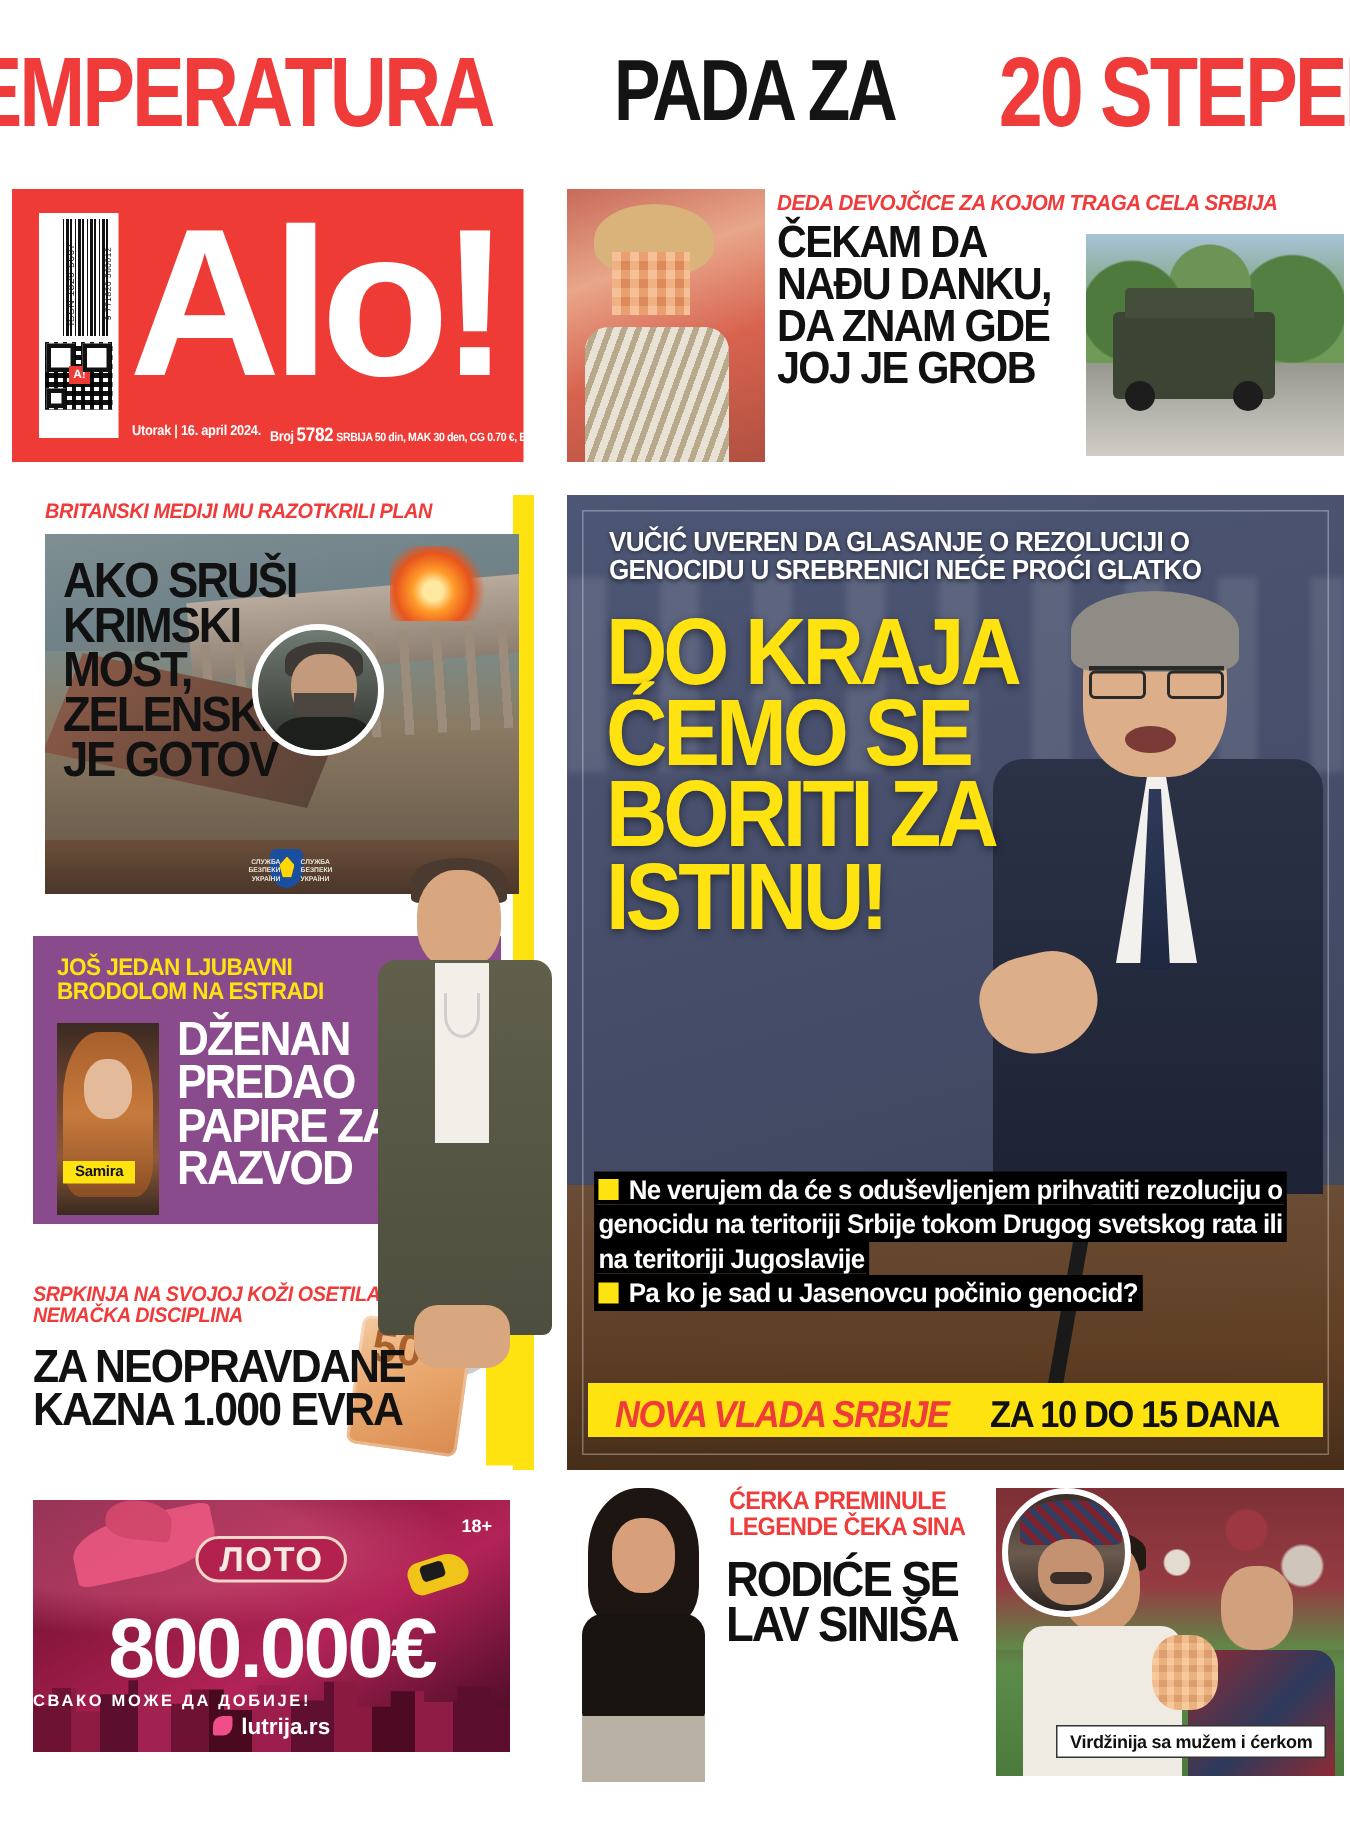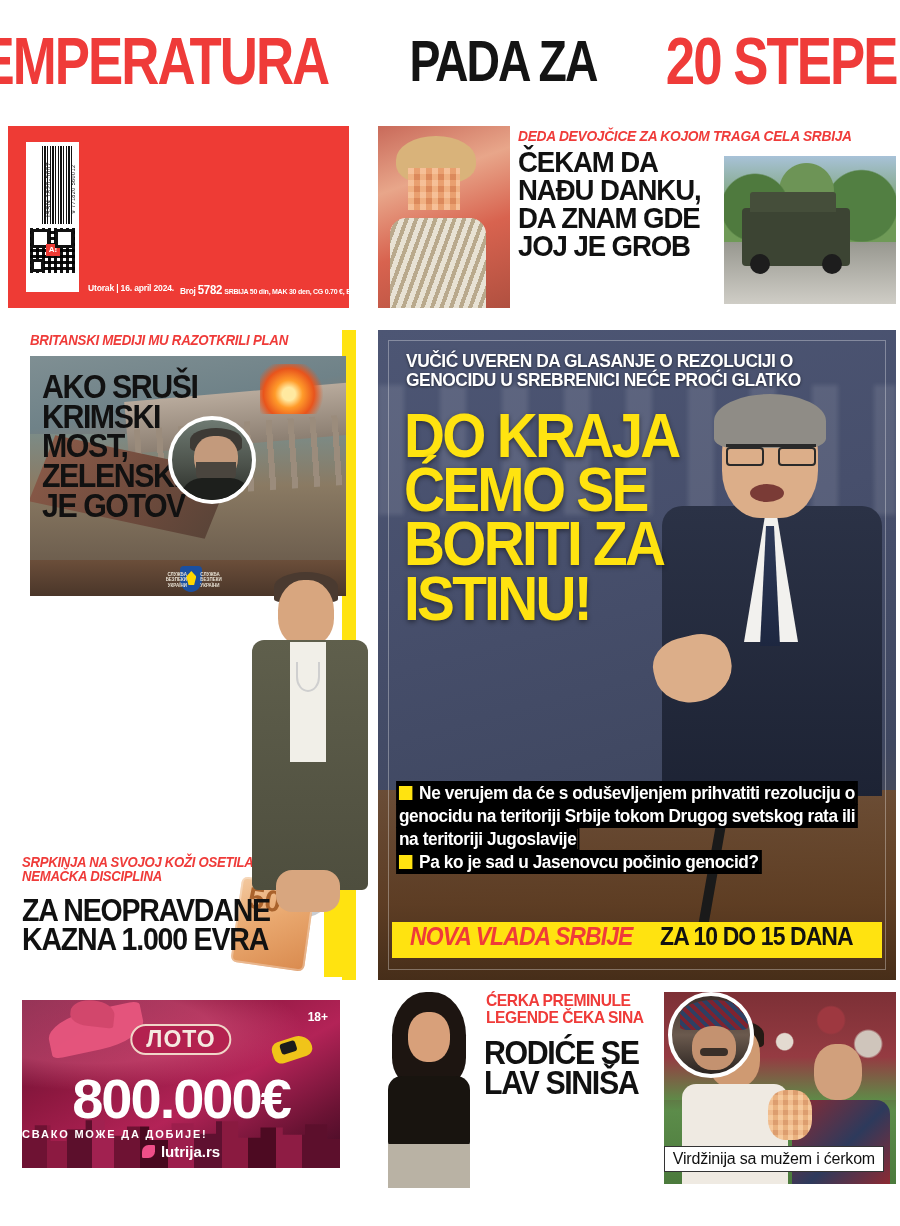--- a/index.html
+++ b/index.html
@@ -434,21 +434,21 @@
   .bl span.txt{
     background:#000; box-shadow:0 0 0 2px #000; padding:0 1px;
     box-decoration-break:clone; -webkit-box-decoration-break:clone;
   }
   .bullet-sq{
     display:inline-block; width:14px; height:14px; background:#ffe310;
     margin-right:7px; vertical-align:-1px;
   }
   .vuc-banner{
     position:absolute; left:14px; bottom:22px; width:490px; height:36px;
-    background:#ffe310; display:flex; align-items:flex-start; z-index:6;
+    background:#ffe310; display:flex; align-items:flex-end; z-index:6;
   }
   .vb-red{
     color:#ef3b39; font-size:25px; font-weight:900; font-style:italic;
     letter-spacing:-1px; margin-left:18px;
     transform:scaleX(0.92); transform-origin:left;
   }
   .vb-black{
     color:#111; font-size:25px; font-weight:900; letter-spacing:-1px;
     margin-left:8px; transform:scaleX(0.92); transform-origin:left;
   }
@@ -618,21 +618,21 @@
   }
   .sin-photo .kid{
     position:absolute; left:104px; top:98px; width:44px; height:50px;
     background:
       repeating-linear-gradient(0deg,#d8a98c 0 5px,#c0927a 5px 10px),
       repeating-linear-gradient(90deg,#e0b092 0 5px,#b98d74 5px 10px);
     background-blend-mode:overlay; border-radius:40%;
   }
   .sin-caption{
     position:absolute; right:12px; bottom:12px;
-    background:#fff; color:#111; font-size:16px; font-weight:400;
+    background:#fff; color:#111; font-size:12px; font-weight:700;
     padding:3px 8px; border:1px solid #333; letter-spacing:-0.2px;
     white-space:nowrap; z-index:6;
   }
 </style>
 </head>
 <body>
 
 <div class="page">
 
   <div class="weather-banner">
@@ -644,20 +644,21 @@
   <div class="masthead">
     <div class="barcode-box">
       <div class="bc-bars"></div>
       <div class="bc-issn">ISSN 1820-5607</div>
       <div class="bc-num">9 771820 560012</div>
       <div class="qr">
         <div class="qr-dot"></div>
         <div class="qr-logo">A!</div>
       </div>
     </div>
+    <div class="logo-alo">Alo!</div>
     <div class="mast-date">Utorak | 16. april 2024.</div>
     <div class="mast-issue">
       <span>Broj</span>
       <span class="num">5782</span>
       <span class="small">SRBIJA 50 din, MAK 30 den, CG 0.70 €, BIH 0.50 KM</span>
     </div>
   </div>
 
   <div class="danka">
     <div class="photo-girl">
@@ -695,20 +696,29 @@
     <div class="zel-emb-txt-r">СЛУЖБА БЕЗПЕКИ УКРАЇНИ</div>
     <div class="zel-head">AKO SRUŠI KRIMSKI MOST, ZELENSKI JE GOTOV</div>
     <div class="zel-face">
       <div class="hr"></div>
       <div class="sk"></div>
       <div class="bd"></div>
       <div class="sh"></div>
     </div>
   </div>
 
+  <div class="dze">
+    <div class="dze-kicker">JOŠ JEDAN LJUBAVNI BRODOLOM NA ESTRADI</div>
+    <div class="dze-photo">
+      <div class="hair"></div>
+      <div class="face"></div>
+    </div>
+    <div class="samira-tag">Samira</div>
+    <div class="dze-head">DŽENAN PREDAO PAPIRE ZA RAZVOD</div>
+  </div>
   <div class="dze-man">
     <div class="hair"></div>
     <div class="head"></div>
     <div class="torso"></div>
     <div class="shirt"></div>
     <div class="chain"></div>
     <div class="hands"></div>
   </div>
 
   <div class="ger">

